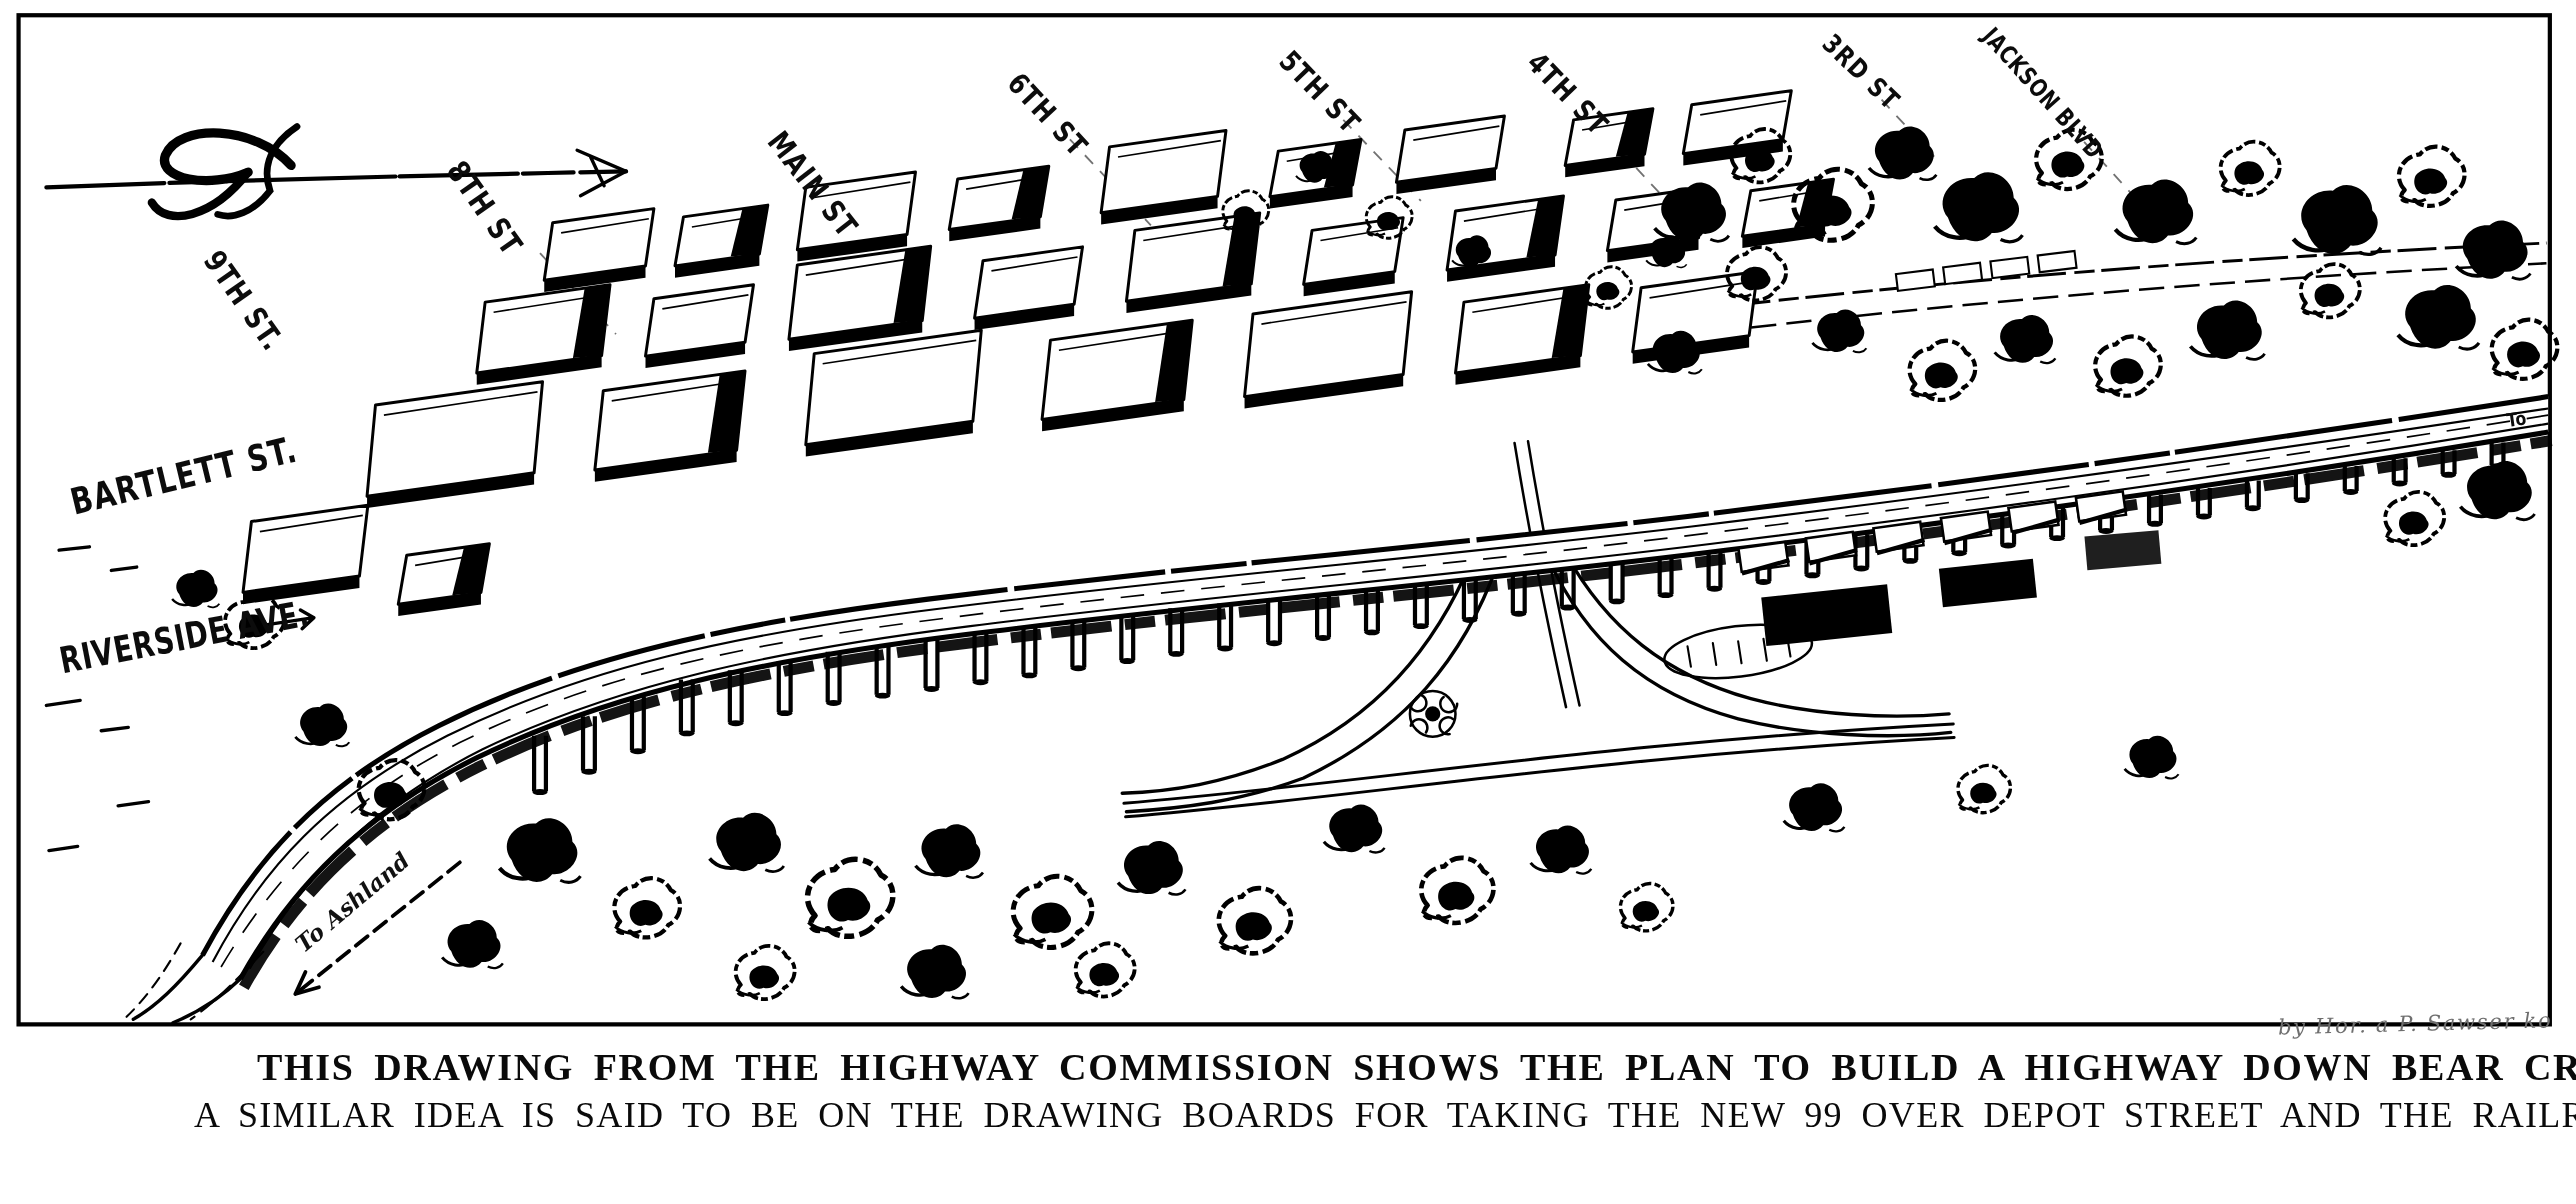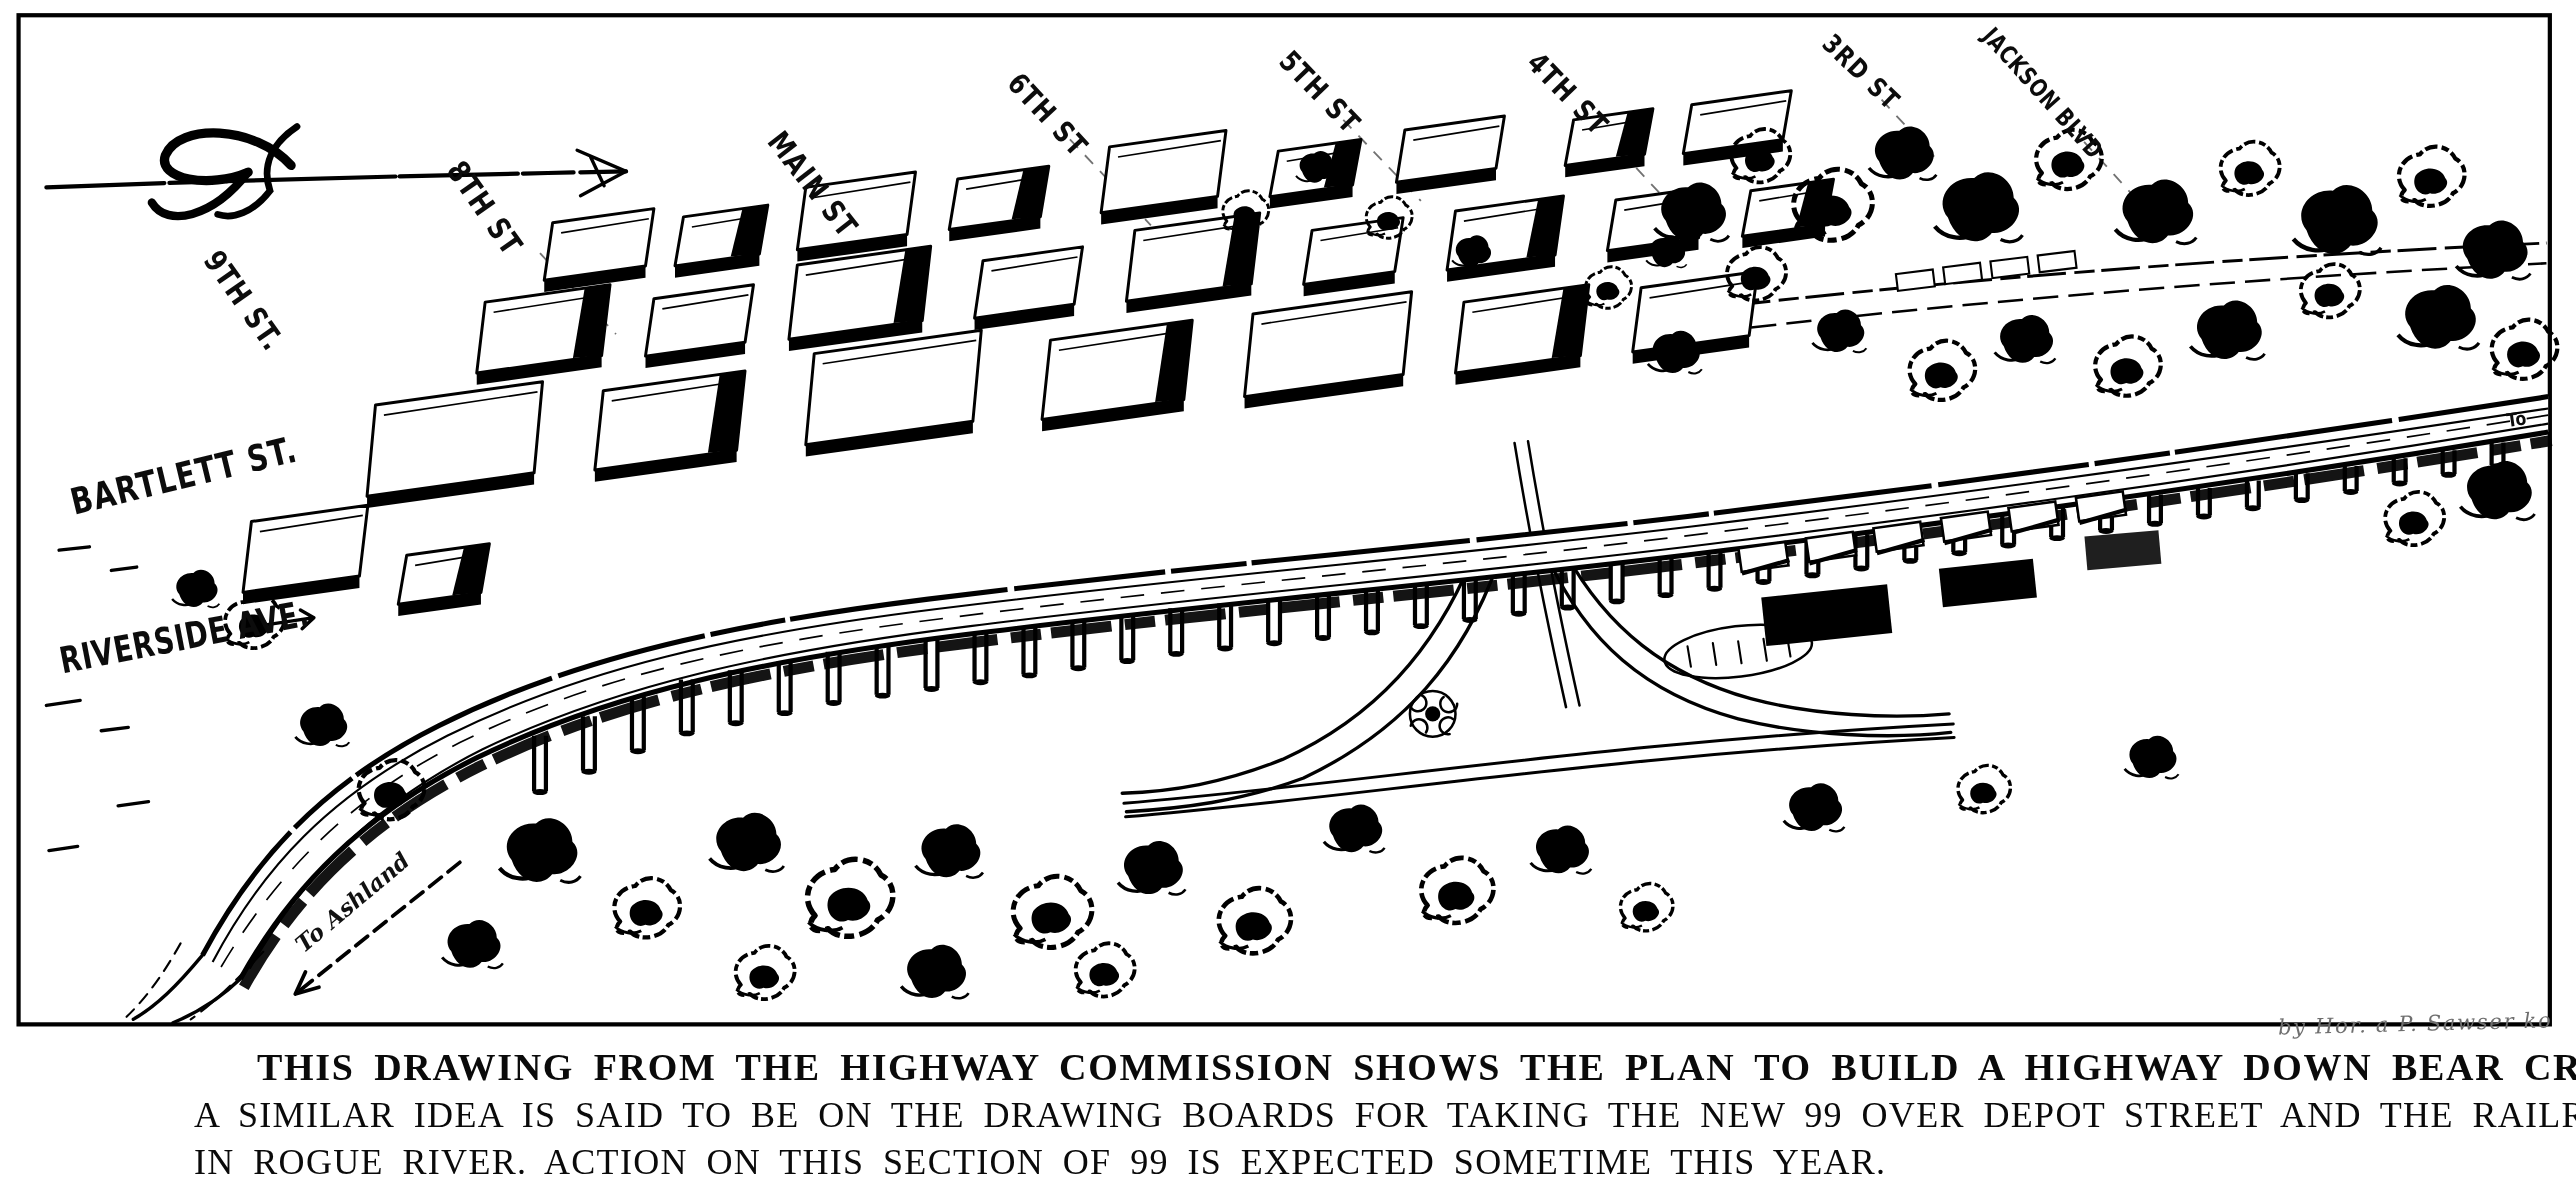--- a/index.html
+++ b/index.html
@@ -409,15 +409,14 @@
     <text class="street" transform="translate(74,798) rotate(-11) scale(0.76,1)" font-size="43" letter-spacing="1">RIVERSIDE AVE.</text>
   </g>
 
   <text class="hand" transform="translate(360,1130) rotate(-40)" font-size="27">To Ashland</text>
   <text class="street" transform="translate(2972,506) rotate(-8) scale(0.85,1)" font-size="22">To</text>
   <text class="sig" transform="translate(2700,1226) rotate(-1.5)" font-size="25">by Hor. a P. Sawser  ko</text>
 </svg>
 
   <div class="caption cap1">THIS DRAWING FROM THE HIGHWAY COMMISSION SHOWS THE PLAN TO BUILD A HIGHWAY DOWN BEAR CREEK ON ''STILTS''.</div>
   <div class="caption cap2">A SIMILAR IDEA IS SAID TO BE ON THE DRAWING BOARDS FOR TAKING THE NEW 99 OVER DEPOT STREET AND THE RAILROAD TRACKS</div>
-  <div class="caption cap3">IN ROGUE RIVER. ACTION ON THIS SECTION OF 99 IS EXPECTED SOMETIME THIS YEAR.</div>
 </div>
 
 
 </body></html>

